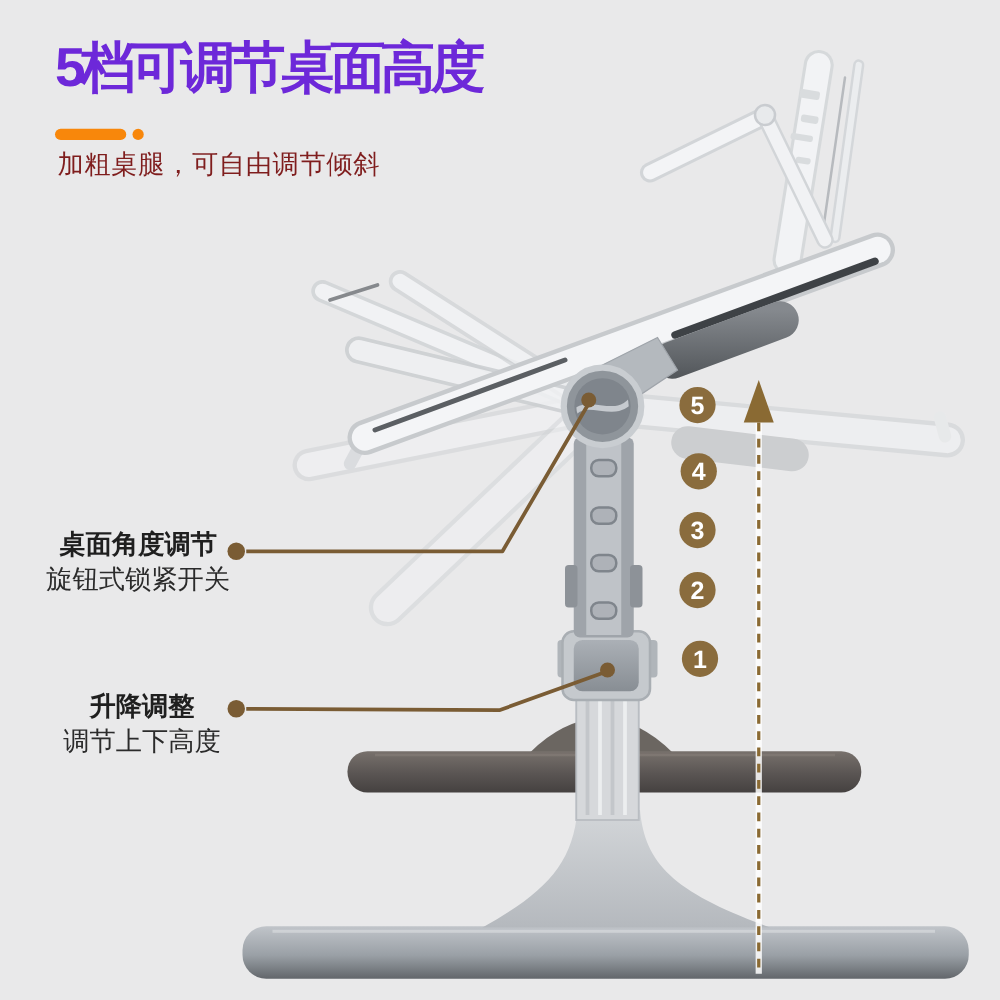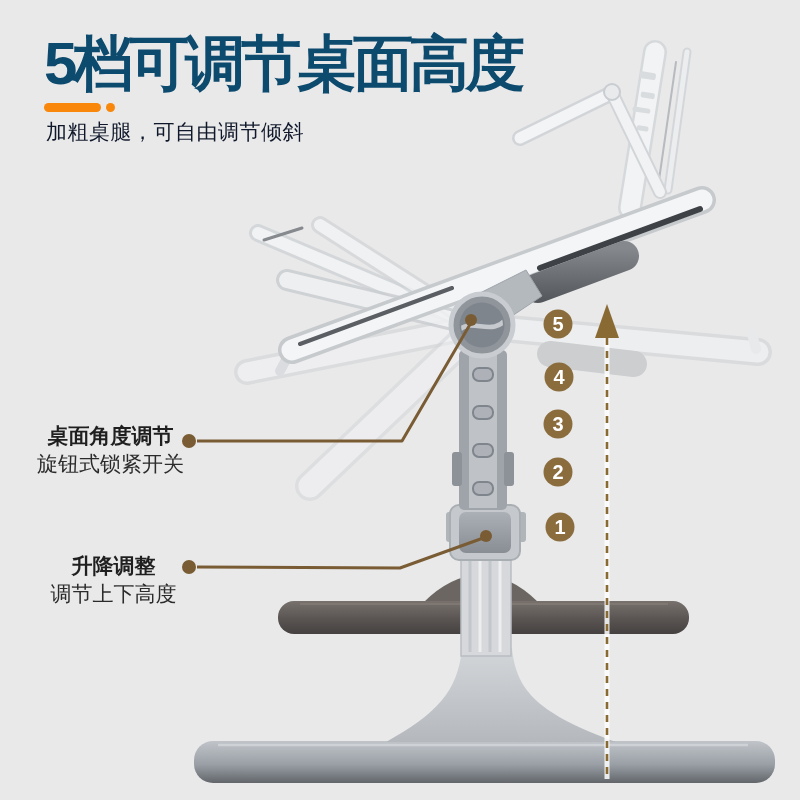--- a/index.html
+++ b/index.html
@@ -1,24 +1,24 @@
 <!DOCTYPE html>
 <html><head>
 <meta charset="utf-8">
 <style>
   html,body{margin:0;padding:0;}
   body{font-family:"Liberation Sans","DejaVu Sans",sans-serif;}
   .stage{position:relative;width:800px;height:800px;background:#e9e9ea;overflow:hidden;}
   .stage svg{position:absolute;left:0;top:0;}
 
-  .title{position:absolute;left:44px;top:32px;font-size:60px;font-weight:900;
-         color:#0c4a6e;letter-spacing:-4px;line-height:1.05;white-space:nowrap;}
+  .title{position:absolute;left:44px;top:32px;font-size:44px;font-weight:900;
+         color:#6d28d9;letter-spacing:-4px;line-height:1.05;white-space:nowrap;}
   .accent-bar{position:absolute;left:44px;top:103px;width:57px;height:9px;border-radius:5px;background:#F8870B;}
   .accent-dot{position:absolute;left:106px;top:103px;width:9px;height:9px;border-radius:50%;background:#F8870B;}
-  .subtitle{position:absolute;left:46px;top:119px;font-size:21px;line-height:26px;color:#0f172a;letter-spacing:.5px;white-space:nowrap;}
+  .subtitle{position:absolute;left:46px;top:119px;font-size:21px;line-height:26px;color:#7f1d1d;letter-spacing:.5px;white-space:nowrap;}
 
   .callout{position:absolute;text-align:center;white-space:nowrap;}
   .callout .c-title{font-size:21px;font-weight:bold;color:#1f1f1f;line-height:24px;}
   .callout .c-desc{font-size:21px;color:#2b2b2b;line-height:24px;margin-top:4px;}
   .callout-angle{left:18px;top:424px;width:185px;}
   .callout-lift{left:21px;top:554px;width:185px;}
 
   .badge-text{font-size:20px;font-weight:bold;fill:#ffffff;}
 </style>
 </head>

